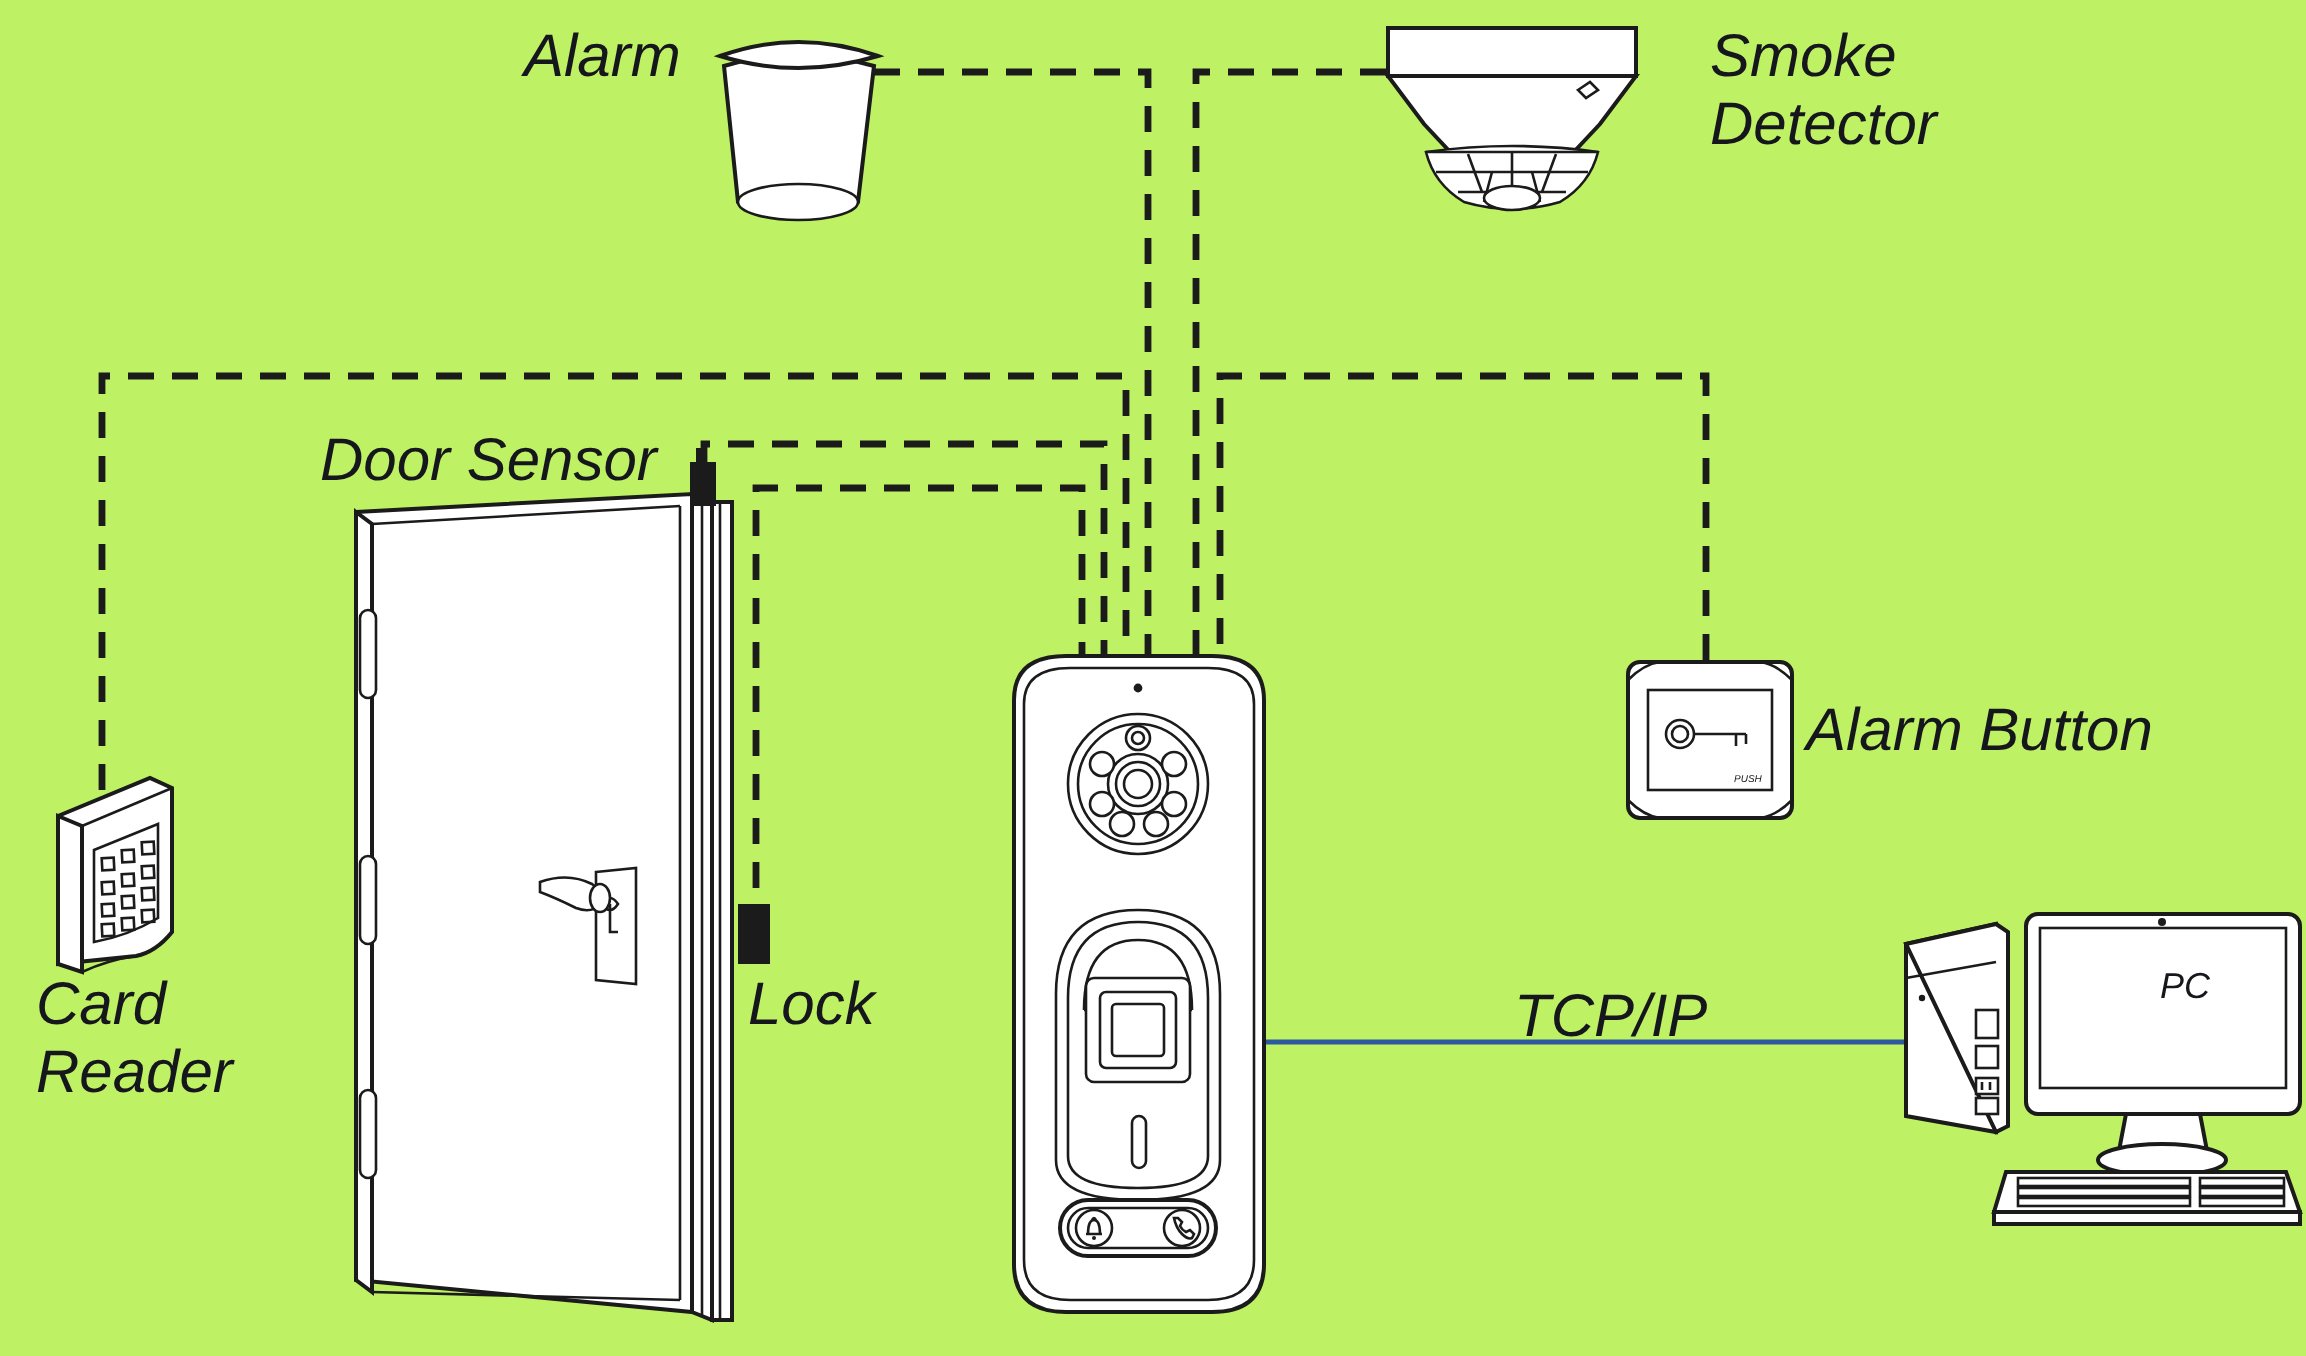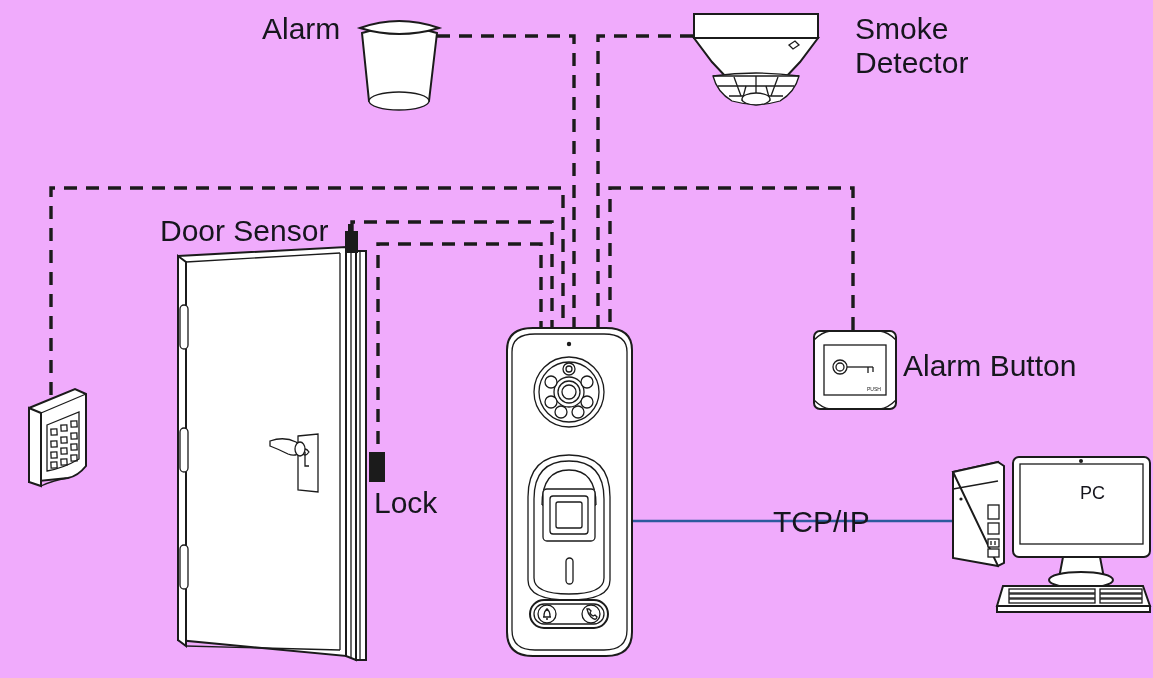--- a/index.html
+++ b/index.html
@@ -8,22 +8,23 @@
     padding: 0;
     background: #ffffff;
   }
   body {
     font-family: "Liberation Sans", sans-serif;
   }
   #diagram-root {
     position: relative;
     width: 1153px;
     height: 678px;
-    background: #f0abfc;
+    background: #bef264;
     overflow: hidden;
+    font-style: italic;
   }
   #diagram-svg {
     position: absolute;
     top: 0;
     left: 0;
     width: 1153px;
     height: 678px;
   }
   .label {
     position: absolute;
@@ -33,21 +34,21 @@
     line-height: 1.12;
     white-space: pre-line;
     letter-spacing: 0px;
   }
   .lbl-alarm   { left: 262px; top: 12px;  }
   .lbl-smoke   { left: 855px; top: 12px;  }
   .lbl-doorsen { left: 160px; top: 214px; }
   .lbl-exit    { left: 903px; top: 349px; }
   .lbl-lock    { left: 374px; top: 486px; }
   .lbl-card    { left: 18px;  top: 486px; }
-  .lbl-tcpip   { left: 757px; top: 505px; margin-left: 16px; }
+  .lbl-tcpip   { left: 757px; top: 492px; }
   .pc-screen-label {
     position: absolute;
     left: 1052px;
     top: 483px;
     font-size: 18px;
     color: #16161d;
     font-family: "Liberation Sans", sans-serif;
     margin-left: 28px;
   }
 </style>
@@ -301,18 +302,20 @@
 
   <div class="label lbl-smoke">Smoke
 Detector</div>
 
   <div class="label lbl-doorsen">Door Sensor</div>
 
   <div class="label lbl-exit">Alarm Button</div>
 
   <div class="label lbl-lock">Lock</div>
 
+  <div class="label lbl-card">Card
+Reader</div>
 
   <div class="label lbl-tcpip">TCP/IP</div>
 
   <div class="pc-screen-label">PC</div>
 
 </div>
 
 </body></html>

